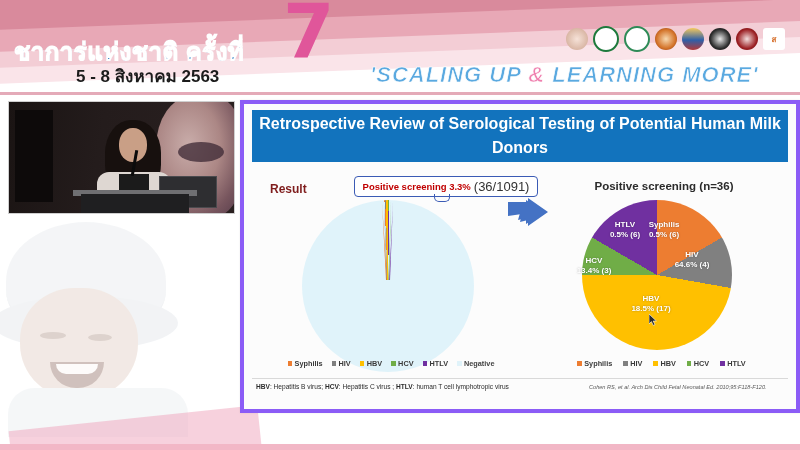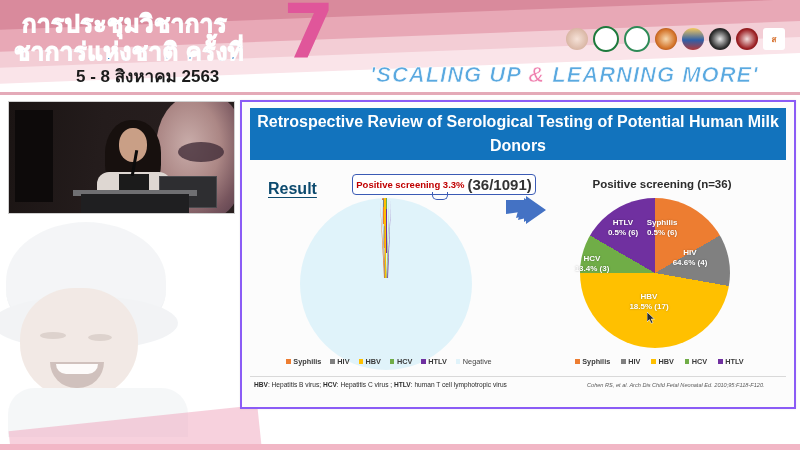--- a/index.html
+++ b/index.html
@@ -59,33 +59,33 @@
   .c-face{position:absolute;left:20px;top:66px;width:118px;height:112px;border-radius:46% 46% 50% 50%;background:#e5d3c9;}
   .c-eyeL{position:absolute;left:40px;top:110px;width:26px;height:7px;border-radius:50%;background:#b9a399;}
   .c-eyeR{position:absolute;left:88px;top:112px;width:24px;height:7px;border-radius:50%;background:#b9a399;}
   .c-mouth{position:absolute;left:50px;top:140px;width:54px;height:26px;border-radius:0 0 40px 40px;background:#9f8076;}
   .c-teeth{position:absolute;left:56px;top:142px;width:42px;height:10px;border-radius:0 0 16px 16px;background:#fbf8f6;}
   .c-shirt{position:absolute;left:8px;top:166px;width:180px;height:52px;background:#eceff2;border-radius:26px 26px 0 0;}
   .c-pink{position:absolute;left:18px;top:196px;width:230px;height:40px;background:#f0a4bb;transform:rotate(-6deg);}
 
   
   .slide{position:absolute;left:240px;top:100px;width:552px;height:305px;background:#fcfcfc;
-    border:2px solid #8b5cf6;box-shadow:0 0 2px rgba(0,0,0,.08);}
+    border:4px solid #8b5cf6;box-shadow:0 0 2px rgba(0,0,0,.08);}
   .slide-title{position:absolute;left:8px;top:6px;width:536px;height:52px;background:#1273bd;
     color:#fff;font-size:16px;font-weight:bold;line-height:24px;text-align:center;
     display:flex;align-items:center;justify-content:center;padding:0 6px;box-sizing:border-box;}
 
-  .result-label{position:absolute;left:26px;top:78px;font-size:16px;font-weight:bold;color:#0c4a6e;
-    text-decoration:underline;text-underline-offset:3px;}
+  .result-label{position:absolute;left:26px;top:78px;font-size:12px;font-weight:bold;color:#7f1d1d;
+    text-underline-offset:3px;}
 
   .callout{position:absolute;left:110px;top:72px;width:182px;height:19px;background:#ffffff;
     border:1.4px solid #3b5bb5;border-radius:4px;display:flex;align-items:center;justify-content:center;gap:3px;
     font-size:9.5px;white-space:nowrap;}
   .callout .c-main{color:#c00000;font-weight:bold;}
-  .callout .c-sub{color:#333;font-size:15px;font-weight:bold;}
+  .callout .c-sub{color:#333;font-size:13px;}
   .callout-tail{position:absolute;left:190px;top:90px;width:14px;height:7px;
     border-left:1.4px solid #3b5bb5;border-right:1.4px solid #3b5bb5;border-bottom:1.4px solid #3b5bb5;
     border-radius:0 0 5px 5px;}
 
   .arrow{position:absolute;left:262px;top:94px;width:44px;height:40px;}
 
   
   .pieL{position:absolute;left:58px;top:96px;width:172px;height:172px;border-radius:50%;
     background:conic-gradient(from -2.4deg,
       #ed7d31 0deg 0.55deg,
@@ -137,21 +137,20 @@
 
 <div id="stage">
 
   <div class="banner">
     <div class="band-dark"></div>
     <div class="band-mid"></div>
     <div class="band-light"></div>
     <div class="band-pale"></div>
 
     <div class="bignum">7</div>
-    <div class="thai1">การประชุมวิชาการ</div>
     <div class="thai2">ชาการ่แห่งชาติ ครั้งที่</div>
     <div class="thai3">5 - 8 สิงหาคม 2563</div>
 
     <div class="tagline"><span>'SCALING UP </span><span class="amp">&amp;</span><span> LEARNING MORE'</span></div>
 
     <div class="logos">
       <span class="logo" style="background:radial-gradient(circle,#f6e2d8 0%,#d9b6a4 70%,#b98d79 100%);"></span>
       <span class="logo" style="background:#ffffff;border:2px solid #1d7a3c;"></span>
       <span class="logo" style="background:#ffffff;border:2px solid #2e8b57;"></span>
       <span class="logo" style="background:radial-gradient(circle,#f7d9b0 0%,#d4742a 60%,#7b2c12 100%);"></span>
@@ -236,21 +235,21 @@
           <span>HBV</span>
         </span>
       <span class="lg">
           <i class="sw" style="background:#70ad47"></i>
           <span>HCV</span>
         </span>
       <span class="lg">
           <i class="sw" style="background:#7030a0"></i>
           <span>HTLV</span>
         </span>
-      <span class="lg" style="font-weight:normal;color:#444;">
+      <span class="lg" style="font-weight:bold;color:#444;">
           <i class="sw" style="background:#e0f3fa"></i>
           <span>Negative</span>
         </span>
     </div>
 
     <div class="r-title">Positive screening (n=36)</div>
     <div class="pieR"></div>
 
     <div class="pr-lab pr-syph">
       <div>Syphilis</div>

